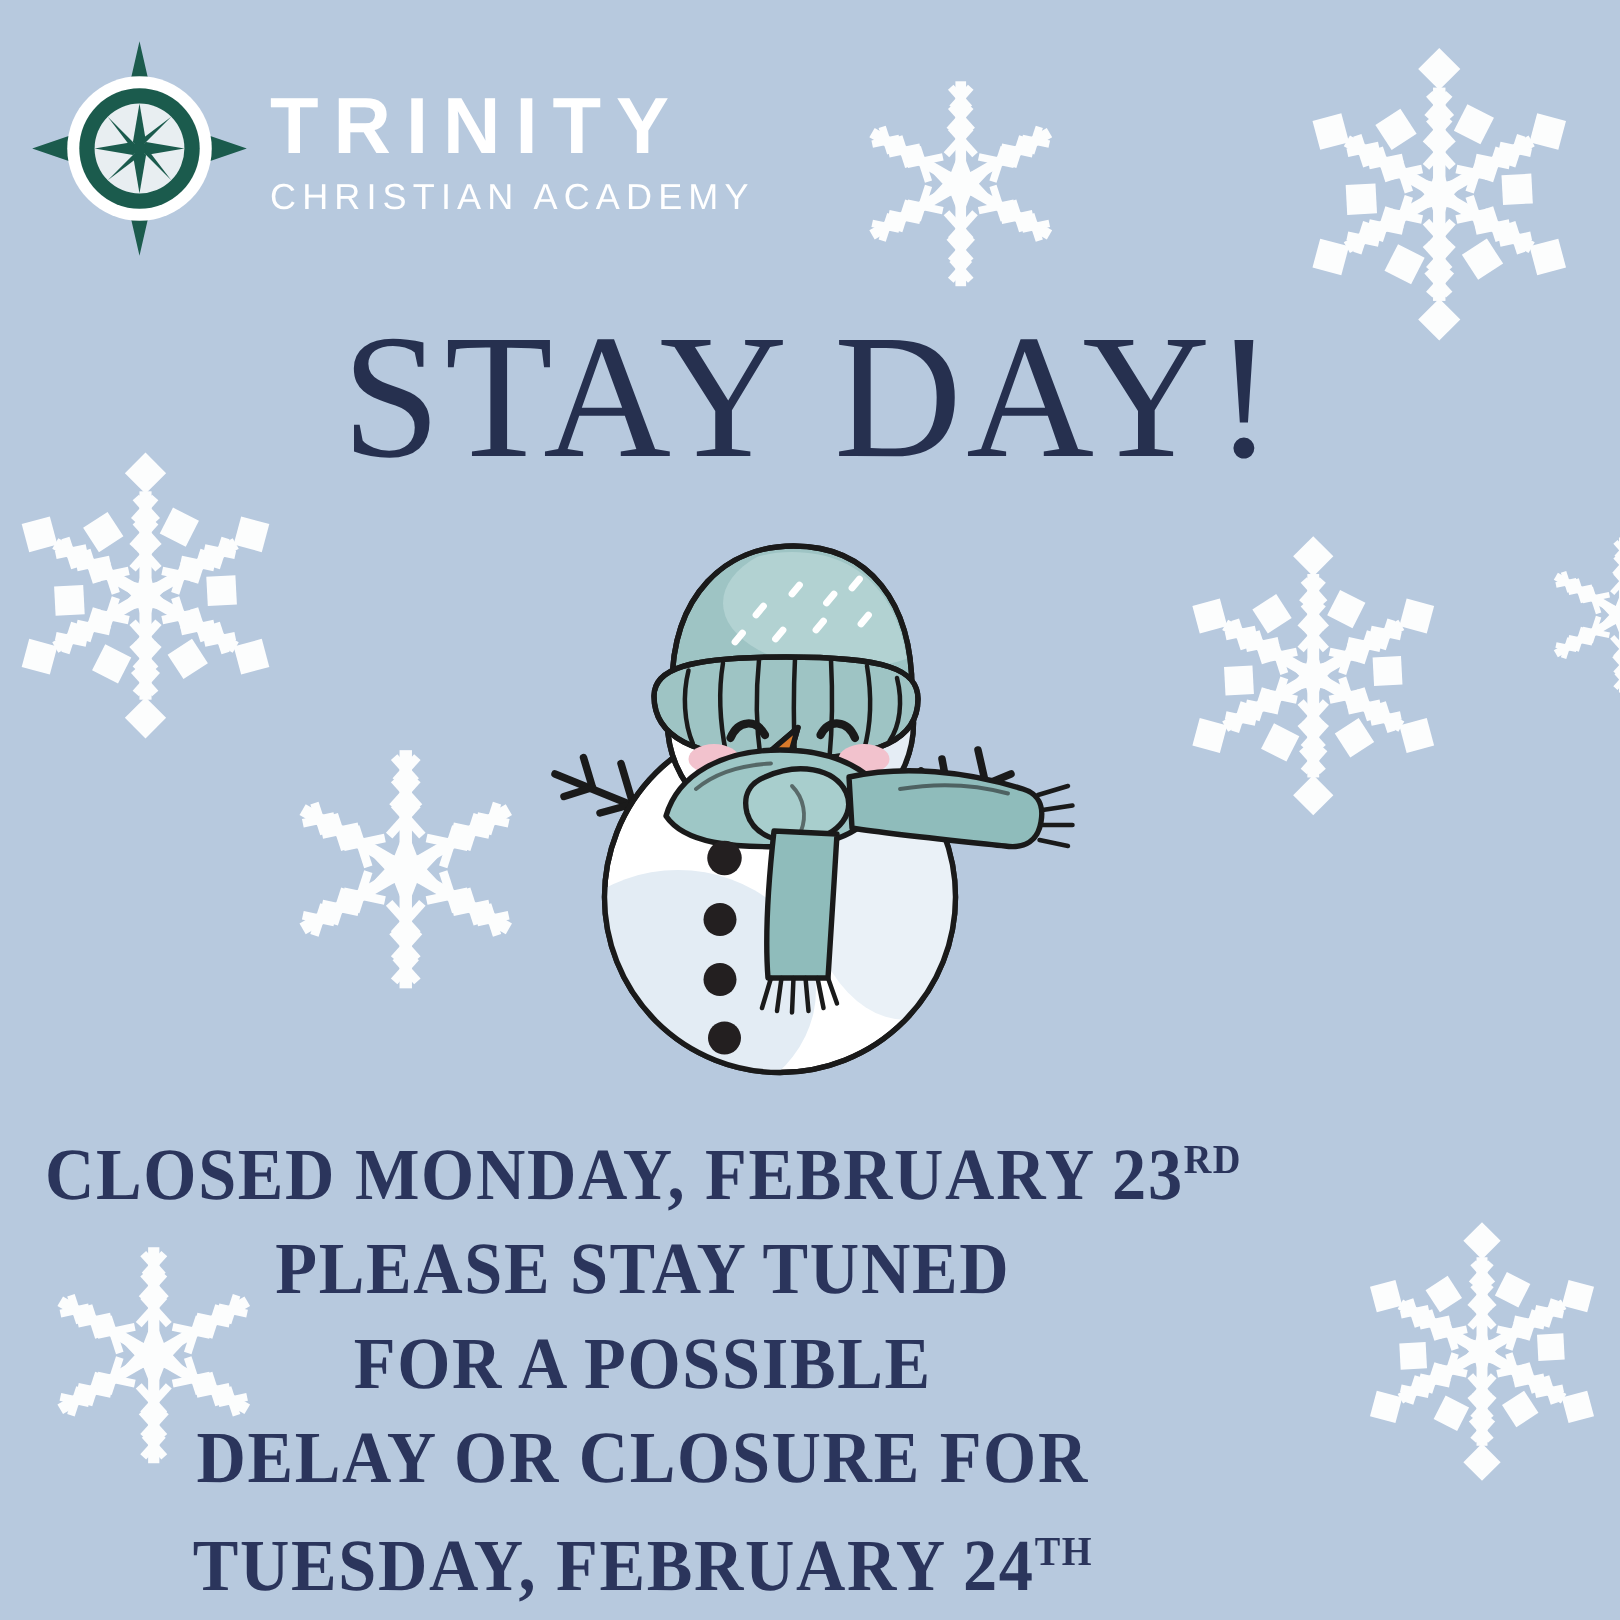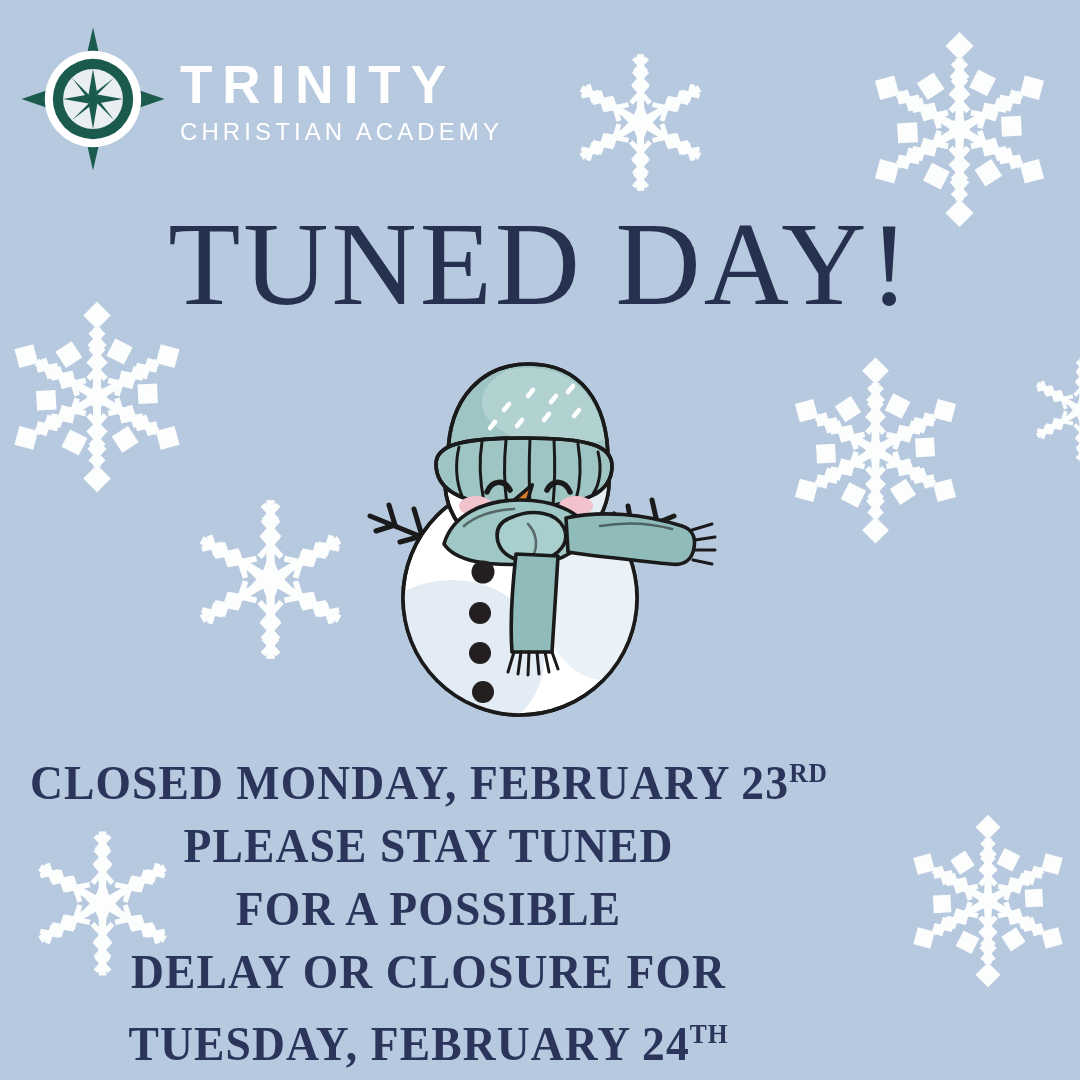--- a/index.html
+++ b/index.html
@@ -737,21 +737,21 @@
         </g>
         <circle cx="100" cy="100" r="6" fill="#1b5b4d"></circle>
       </svg>
     </div>
     <div id="logo-words">
       <div id="logo-name" style="color: rgb(255, 255, 255);">TRINITY</div>
       <div id="logo-sub" style="color: rgb(255, 255, 255);">CHRISTIAN ACADEMY</div>
     </div>
   </div>
 
-  <div id="headline" style="color: rgb(38, 48, 79);">TUNED DAY!</div>
+  <div id="headline" style="color: rgb(38, 48, 79);">STAY DAY!</div>
 
   <div id="snowman">
     <svg viewBox="0 0 392 400" xmlns="http://www.w3.org/2000/svg">
       <defs>
         <clipPath id="headClip">
             <ellipse cx="175" cy="152" rx="82" ry="76"></ellipse>
           </clipPath>
         <clipPath id="bodyClip">
             <circle cx="168" cy="268" r="117"></circle>
           </clipPath>

